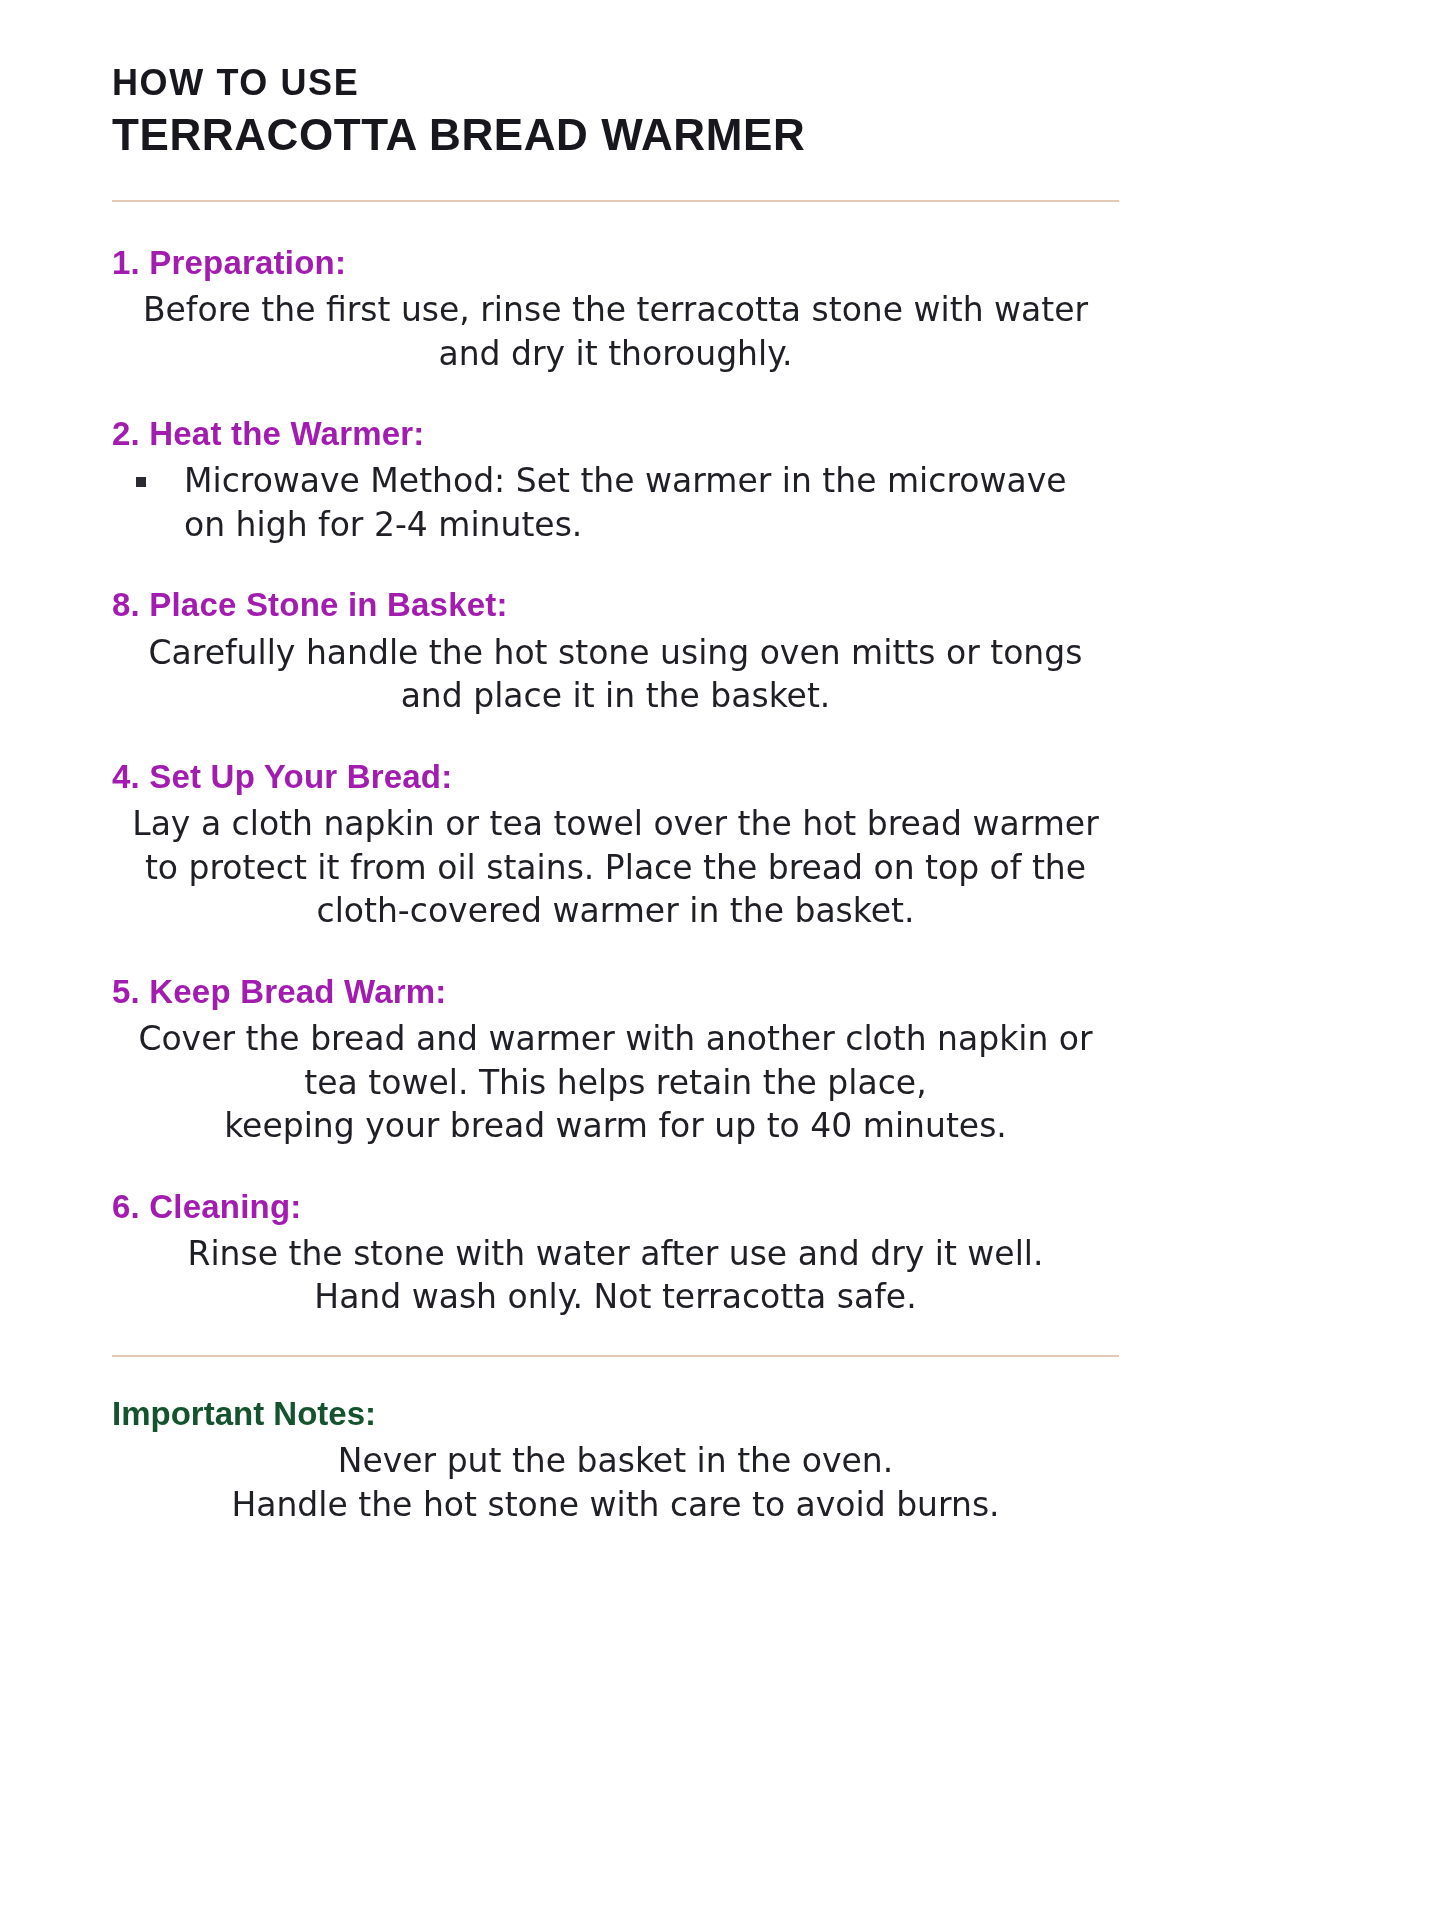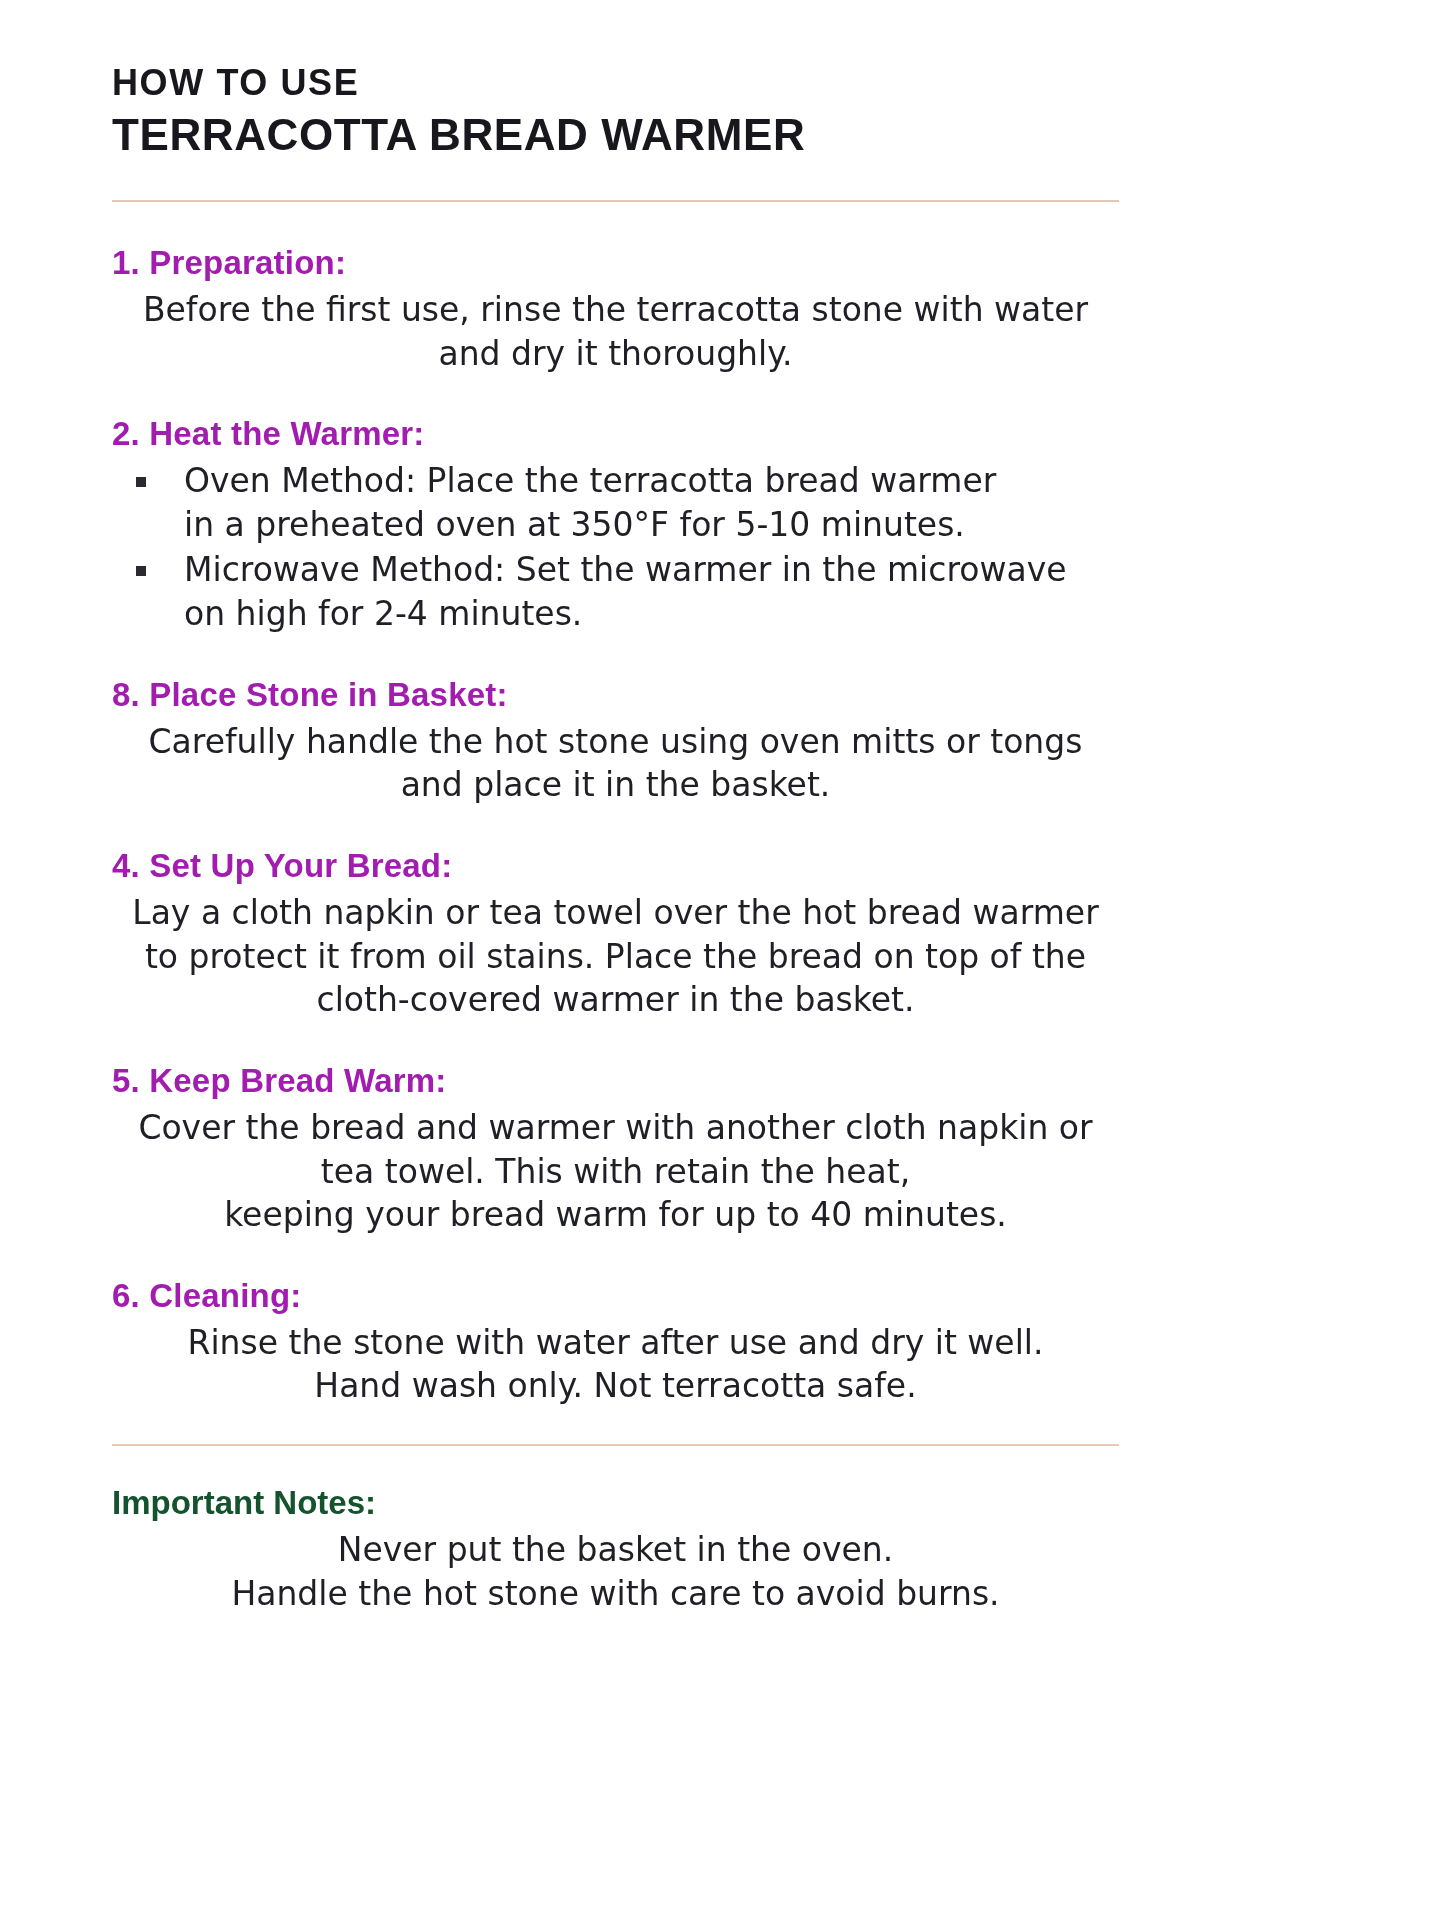--- a/index.html
+++ b/index.html
@@ -132,25 +132,20 @@
         <p class="sec-body">
           <span class="line">Before the first use, rinse the terracotta stone with water</span>
           <span class="line">and dry it thoroughly.</span>
         </p>
       </div>
       <div class="section">
         <div class="sec-heading">2. Heat the Warmer:</div>
         <ul class="bullets">
           <li>
             <span class="sq"></span>
-            <span class="line">Oven Method: Place the terracotta bread warmer</span>
-            <span class="line">in a preheated oven at 350°F for 5-10 minutes.</span>
-          </li>
-          <li>
-            <span class="sq"></span>
             <span class="line">Microwave Method: Set the warmer in the microwave</span>
             <span class="line">on high for 2-4 minutes.</span>
           </li>
         </ul>
       </div>
       <div class="section">
         <div class="sec-heading">8. Place Stone in Basket:</div>
         <p class="sec-body">
           <span class="line">Carefully handle the hot stone using oven mitts or tongs</span>
           <span class="line">and place it in the basket.</span>
@@ -161,21 +156,21 @@
         <p class="sec-body">
           <span class="line">Lay a cloth napkin or tea towel over the hot bread warmer</span>
           <span class="line">to protect it from oil stains. Place the bread on top of the</span>
           <span class="line">cloth-covered warmer in the basket.</span>
         </p>
       </div>
       <div class="section">
         <div class="sec-heading">5. Keep Bread Warm:</div>
         <p class="sec-body">
           <span class="line">Cover the bread and warmer with another cloth napkin or</span>
-          <span class="line">tea towel. This with retain the heat,</span>
+          <span class="line">tea towel. This helps retain the place,</span>
           <span class="line">keeping your bread warm for up to 40 minutes.</span>
         </p>
       </div>
       <div class="section">
         <div class="sec-heading">6. Cleaning:</div>
         <p class="sec-body">
           <span class="line">Rinse the stone with water after use and dry it well.</span>
           <span class="line">Hand wash only. Not terracotta safe.</span>
         </p>
       </div>

